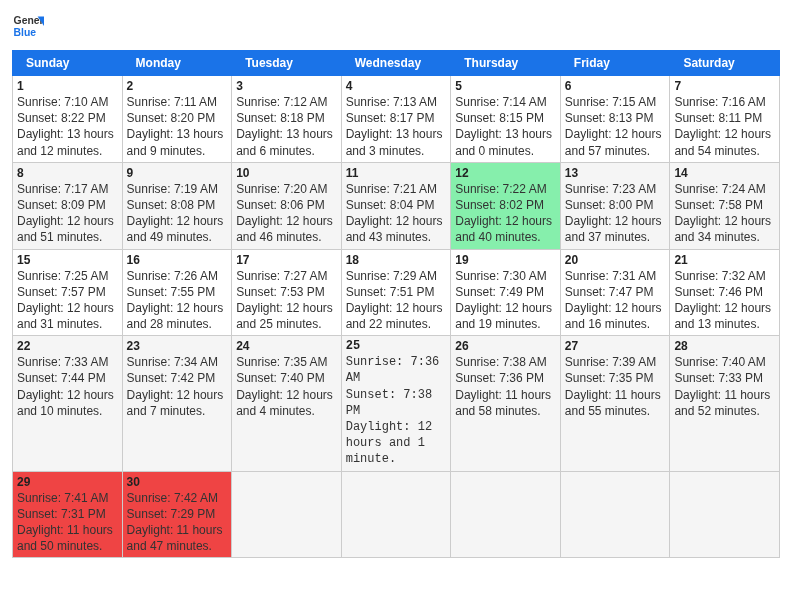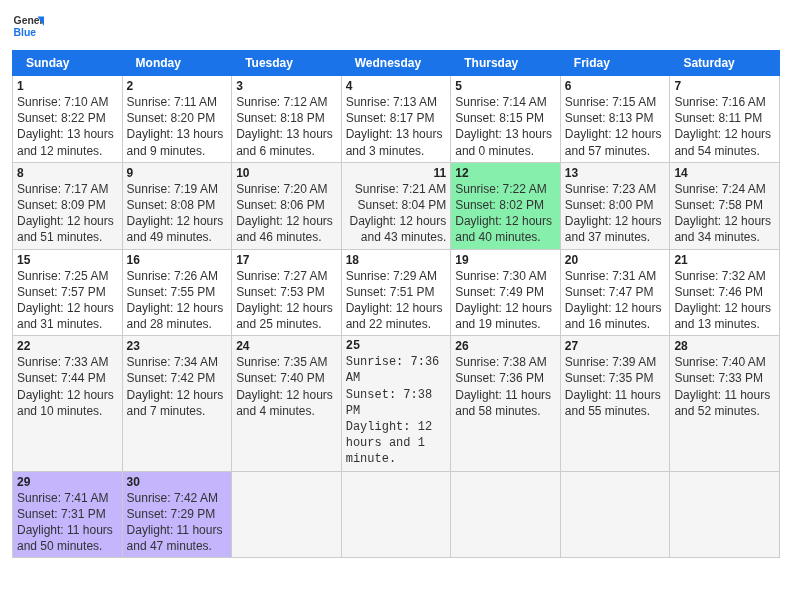--- a/index.html
+++ b/index.html
@@ -62,21 +62,21 @@
       border: 1px solid #ccc;
       padding: 3px 4px;
       width: calc(100% / 7);
       background: #fff;
       min-height: 72px;
     }
     .calendar tr:nth-child(even) td {
       background: #f5f5f5;
     }
     .calendar tr:last-child td {
-      background: #c4b5fd;
+      background: #ef4444;
     }
     .day-num {
       font-weight: bold;
       font-size: 12px;
       color: #222;
       display: block;
       margin-bottom: 1px;
     }
     .day-info {
       font-size: 12px;
@@ -154,21 +154,21 @@
           <span class="day-info">Sunrise: 7:17 AM<br>Sunset: 8:09 PM<br>Daylight: 12 hours and 51 minutes.</span>
         </td>
           <td style="background: rgb(245, 245, 245);">
           <span class="day-num">9</span>
           <span class="day-info">Sunrise: 7:19 AM<br>Sunset: 8:08 PM<br>Daylight: 12 hours and 49 minutes.</span>
         </td>
           <td style="background: rgb(245, 245, 245);">
           <span class="day-num">10</span>
           <span class="day-info">Sunrise: 7:20 AM<br>Sunset: 8:06 PM<br>Daylight: 12 hours and 46 minutes.</span>
         </td>
-          <td style="background: rgb(245, 245, 245); text-align: right;">
+          <td style="background: rgb(245, 245, 245);">
           <span class="day-num">11</span>
           <span class="day-info">Sunrise: 7:21 AM<br>Sunset: 8:04 PM<br>Daylight: 12 hours and 43 minutes.</span>
         </td>
           <td style="background: #86efac;">
           <span class="day-num">12</span>
           <span class="day-info">Sunrise: 7:22 AM<br>Sunset: 8:02 PM<br>Daylight: 12 hours and 40 minutes.</span>
         </td>
           <td style="background: rgb(245, 245, 245);">
           <span class="day-num">13</span>
           <span class="day-info">Sunrise: 7:23 AM<br>Sunset: 8:00 PM<br>Daylight: 12 hours and 37 minutes.</span>

